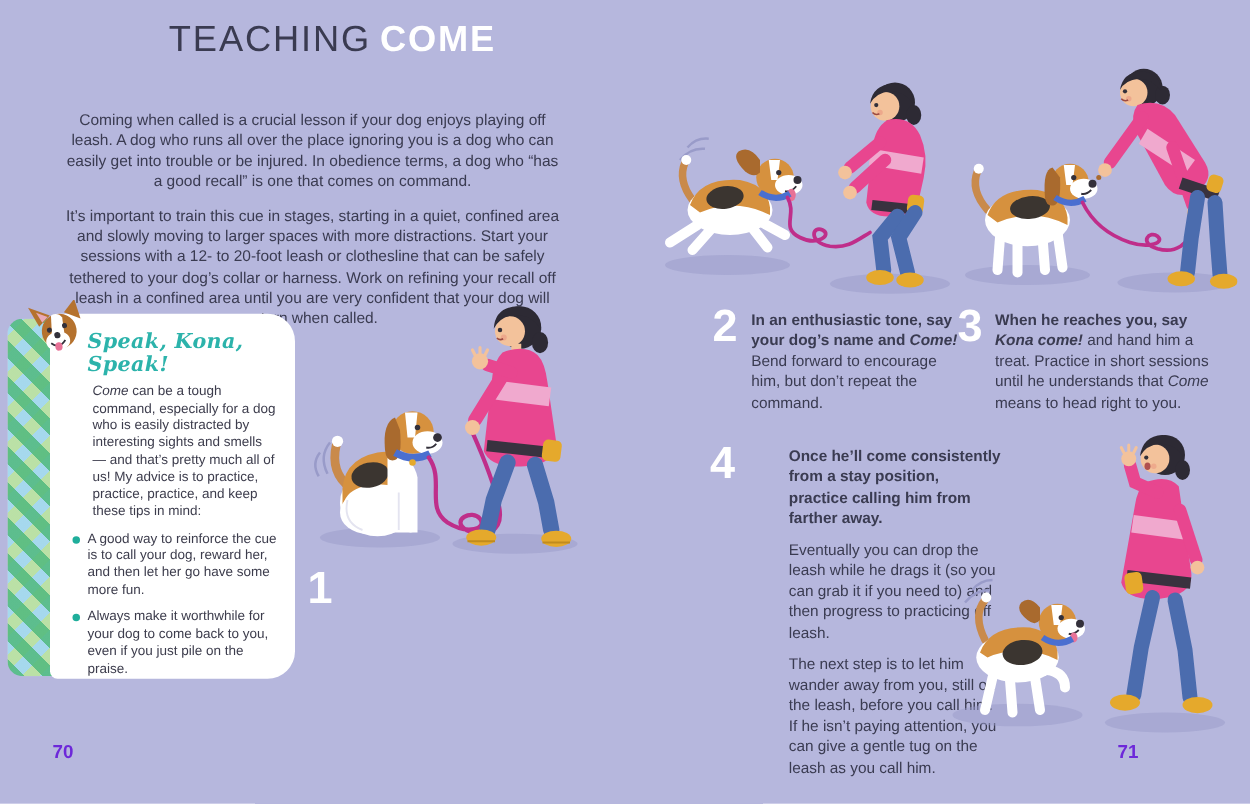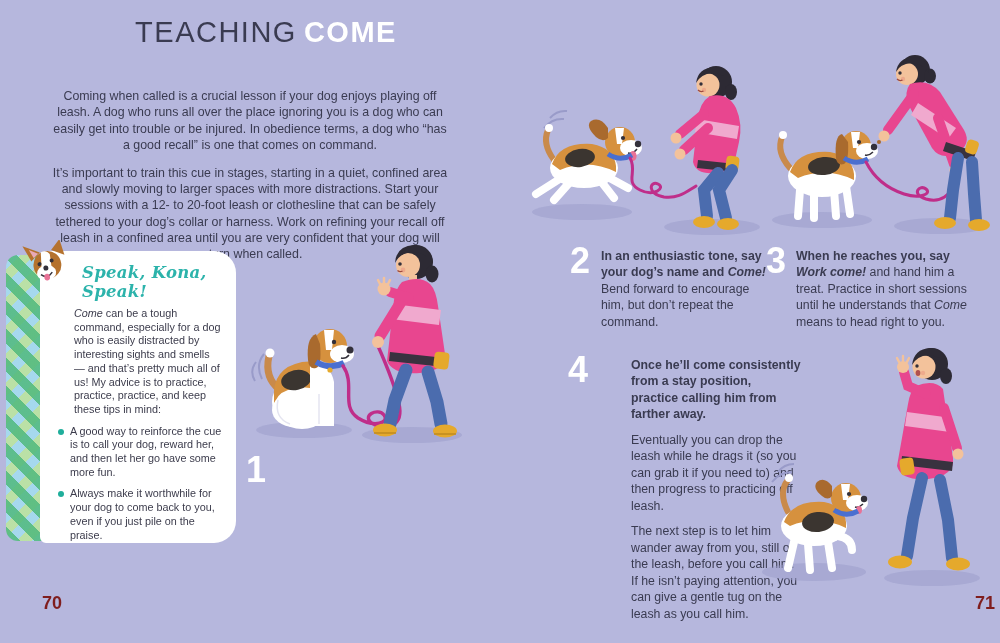--- a/index.html
+++ b/index.html
@@ -29,41 +29,41 @@
       repeating-linear-gradient(135deg, rgba(140,205,235,.75) 0 10px, rgba(168,216,140,.75) 10px 20px),
       #f2faf4;
   }
   .sidebar-card{
     position:absolute; left:40px; top:251px; width:196px; height:292px;
     background:#ffffff; border-radius:6px 22px 22px 6px;
     padding:10px 14px 10px 18px; box-sizing:border-box; overflow:hidden;
   }
   .kona{ position:absolute; left:22px; top:240px; width:50px; height:46px; z-index:5; }
   .sidebar-heading{
-    margin:2px 0 6px 24px; font-family:"DejaVu Serif", serif;
+    margin:2px 0 6px 12px; font-family:"DejaVu Serif", serif;
     font-style:italic; font-weight:700; font-size:16.5px; color:#2cb3ab;
     letter-spacing:.3px;
   }
   .sidebar-body{ font-size:10.8px; line-height:1.27; color:#3c3c4c; }
   .sidebar-body p{ margin:0 0 8px 16px; }
   .sidebar-body ul{ list-style:none; margin:0; padding:0; }
   .sidebar-body li{ position:relative; padding-left:12px; margin-bottom:8px; }
   .sidebar-body li::before{
     content:""; position:absolute; left:0; top:4px; width:6px; height:6px;
     border-radius:50%; background:#1fae9b;
   }
   
   .step-num{
     position:absolute; font-size:36px; font-weight:700; color:#ffffff; line-height:1;
   }
   .step-text{ position:absolute; font-size:12.3px; line-height:1.34; }
   .step-text p{ margin:0 0 9px 0; }
   .b{ font-weight:700; } .bi{ font-weight:700; font-style:italic; } .i{ font-style:italic; }
   
-  .pgnum{ position:absolute; top:593px; font-size:18px; font-weight:700; color:#7f1d1d; }
+  .pgnum{ position:absolute; top:593px; font-size:15px; font-weight:700; color:#6d28d9; }
   
   .illo{ position:absolute; }
   .illo svg{ display:block; width:100%; height:100%; }
 </style>
 </head>
 <body>
 
 <div id="spread">
 
   <h1 class="title"><span>TEACHING</span><span class="hl">COME</span></h1>
@@ -255,21 +255,21 @@
       <path d="M212,146 L214,178 L216,204" stroke="#4b6cae" stroke-width="12" stroke-linecap="round" fill="none"></path>
       <ellipse cx="185" cy="207" rx="11" ry="6" fill="#e5a92c"></ellipse>
       <ellipse cx="219" cy="209" rx="11" ry="6" fill="#e5a92c"></ellipse>
     </svg>
   </div>
 
   <div class="step-num" style="left:570px; top:243px;">2</div>
   <div class="step-text" style="left:601px; top:248px; width:172px;"><span class="b">In an enthusiastic tone, say your dog’s name and </span><span class="bi">Come!</span><span> Bend forward to encourage him, but don’t repeat the command.</span></div>
 
   <div class="step-num" style="left:766px; top:243px;">3</div>
-  <div class="step-text" style="left:796px; top:248px; width:184px;"><span class="b">When he reaches you, say </span><span class="bi">Work come!</span><span> and hand him a treat. Practice in short sessions until he understands that </span><span class="i">Come</span><span> means to head right to you.</span></div>
+  <div class="step-text" style="left:796px; top:248px; width:184px;"><span class="b">When he reaches you, say </span><span class="bi">Kona come!</span><span> and hand him a treat. Practice in short sessions until he understands that </span><span class="i">Come</span><span> means to head right to you.</span></div>
 
   <div class="step-num" style="left:568px; top:352px;">4</div>
   <div class="step-text" style="left:631px; top:357px; width:170px;">
     <p><span class="b">Once he’ll come consistently from a stay position, practice calling him from farther away.</span></p>
     <p><span>Eventually you can drop the leash while he drags it (so you can grab it if you need to) and then progress to practicing off leash.</span></p>
     <p><span>The next step is to let him wander away from you, still on the leash, before you call him. If he isn’t paying attention, you can give a gentle tug on the leash as you call him.</span></p>
   </div>
 
   <div class="illo" style="left:750px; top:326px; width:240px; height:266px;">
     <svg viewBox="0 0 240 266">
@@ -313,15 +313,15 @@
       <circle cx="208" cy="128" r="5.5" fill="#f3c29b"></circle>
       <path d="M152,130 L203,136 L202,145 L151,139 Z" fill="#39323f"></path>
       <rect x="150" y="132" width="14" height="17" rx="4" fill="#e5a92c" transform="rotate(-8 157 140)"></rect>
       <path d="M172,152 L163,192 L157,230" stroke="#4b6cae" stroke-width="12" stroke-linecap="round" fill="none"></path>
       <path d="M190,154 L198,194 L202,232" stroke="#4b6cae" stroke-width="12" stroke-linecap="round" fill="none"></path>
       <ellipse cx="150" cy="236" rx="12" ry="6.5" fill="#e5a92c"></ellipse>
       <ellipse cx="208" cy="238" rx="12" ry="6.5" fill="#e5a92c"></ellipse>
     </svg>
   </div>
 
-  <div class="pgnum" style="left:975px;">71</div>
+  <div class="pgnum" style="left:894px;">71</div>
 
 </div>
 
 </body></html>

